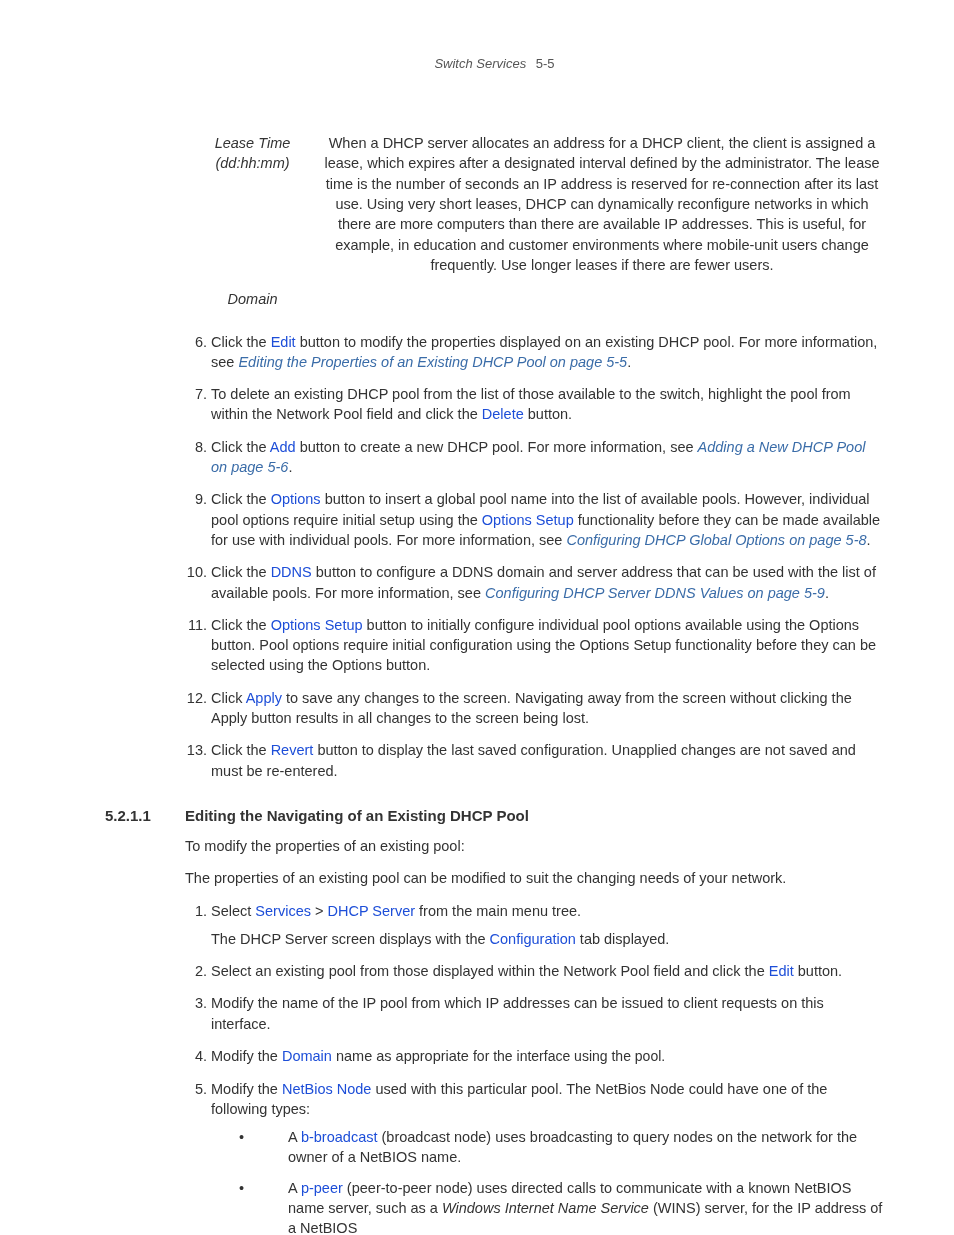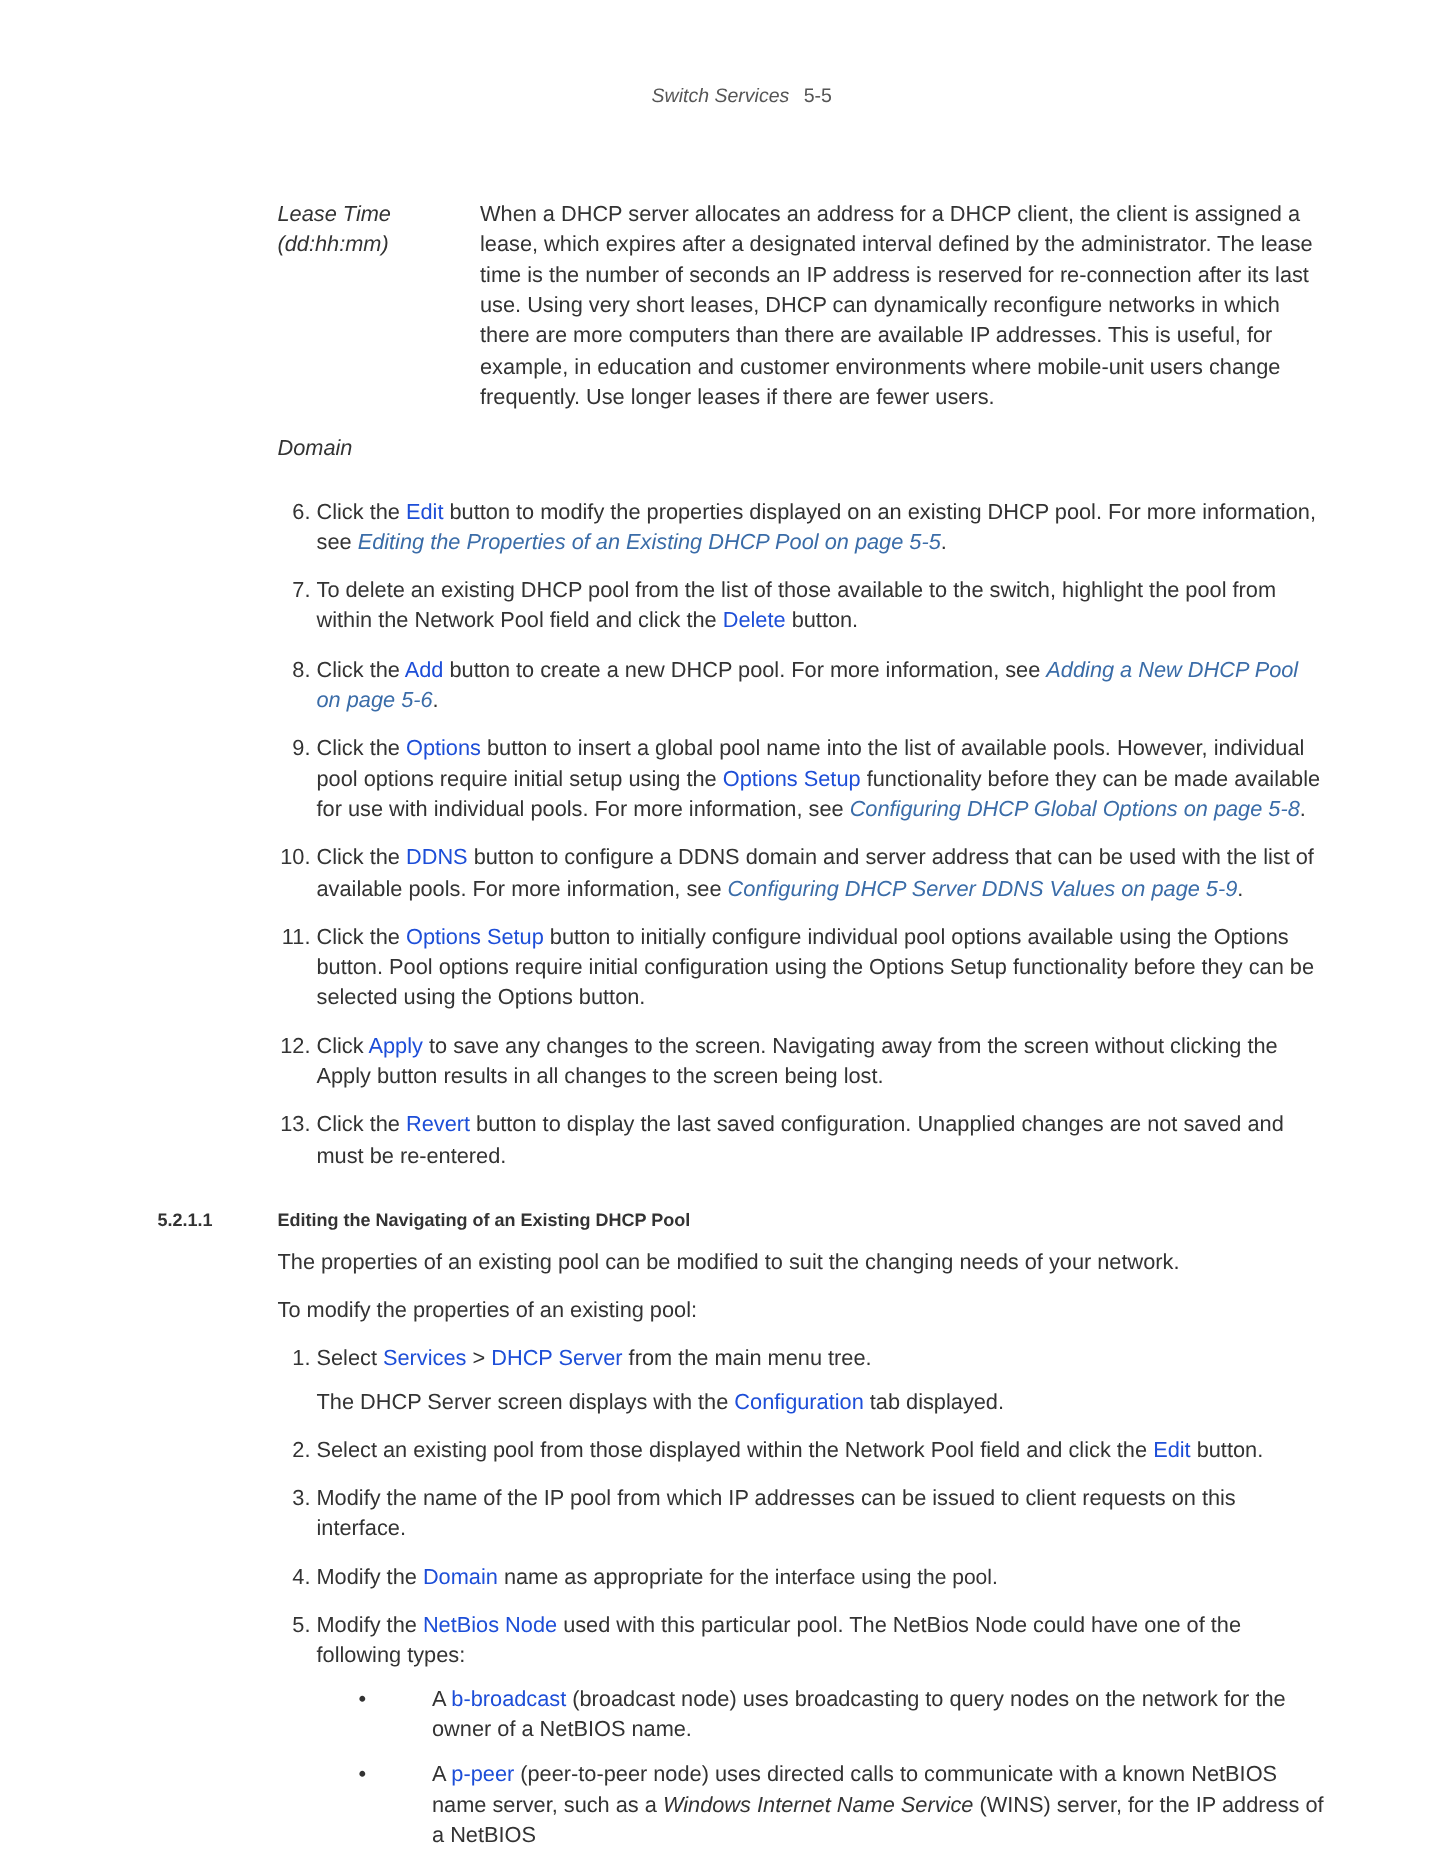--- a/index.html
+++ b/index.html
@@ -23,20 +23,21 @@
     margin-bottom: 60px;
   }
   .header .pg { font-style: normal; margin-left: 6px; }
   .deflist {
     display: grid;
     grid-template-columns: 135px 1fr;
     column-gap: 0px;
     row-gap: 14px;
     margin-left: 80px;
     margin-bottom: 22px;
+    text-align: center;
   }
   .dt { font-style: italic; color: #333; }
   .dd { }
   .numlist {
     list-style: none;
     padding: 0;
     margin: 0 0 20px 80px;
   }
   .numlist > li {
     display: flex;
@@ -48,21 +49,21 @@
     text-align: right;
     margin-right: 4px;
   }
   .numlist .body { flex: 1; }
   .sub-p { margin-top: 8px; }
   .bold-blue { color: #1d4ed8; font-weight: normal; }
   .link-blue { color: #3a6ca8; font-style: italic; }
   a.link-blue { text-decoration: none; cursor: pointer; }
   .section-h {
     font-weight: bold;
-    font-size: 12px;
+    font-size: 15px;
     margin: 24px 0 10px 0;
     display: flex;
   }
   .section-h .secnum { width: 80px; flex: none; }
   .intro-p { margin: 0 0 12px 80px; }
   .bullets {
     list-style: none;
     padding: 0;
     margin: 8px 0 0 28px;
   }
@@ -145,22 +146,22 @@
       </span>
     </li>
 
   </ol>
 
   <div class="section-h">
     <span class="secnum">5.2.1.1</span>
     <span>Editing the Navigating of an Existing DHCP Pool</span>
   </div>
 
+  <p class="intro-p">To modify the properties of an existing pool:</p>
   <p class="intro-p">The properties of an existing pool can be modified to suit the changing needs of your network.</p>
-  <p class="intro-p">To modify the properties of an existing pool:</p>
 
   <ol class="numlist">
 
     <li>
       <span class="num">1.</span>
       <span class="body">
         <span>Select </span><span class="bold-blue">Services</span><span> &gt; </span><span class="bold-blue">DHCP Server</span><span> from the main menu tree.</span>
         <div class="sub-p">
           <span>The DHCP Server screen displays with the </span><span class="bold-blue">Configuration</span><span> tab displayed.</span>
         </div>

